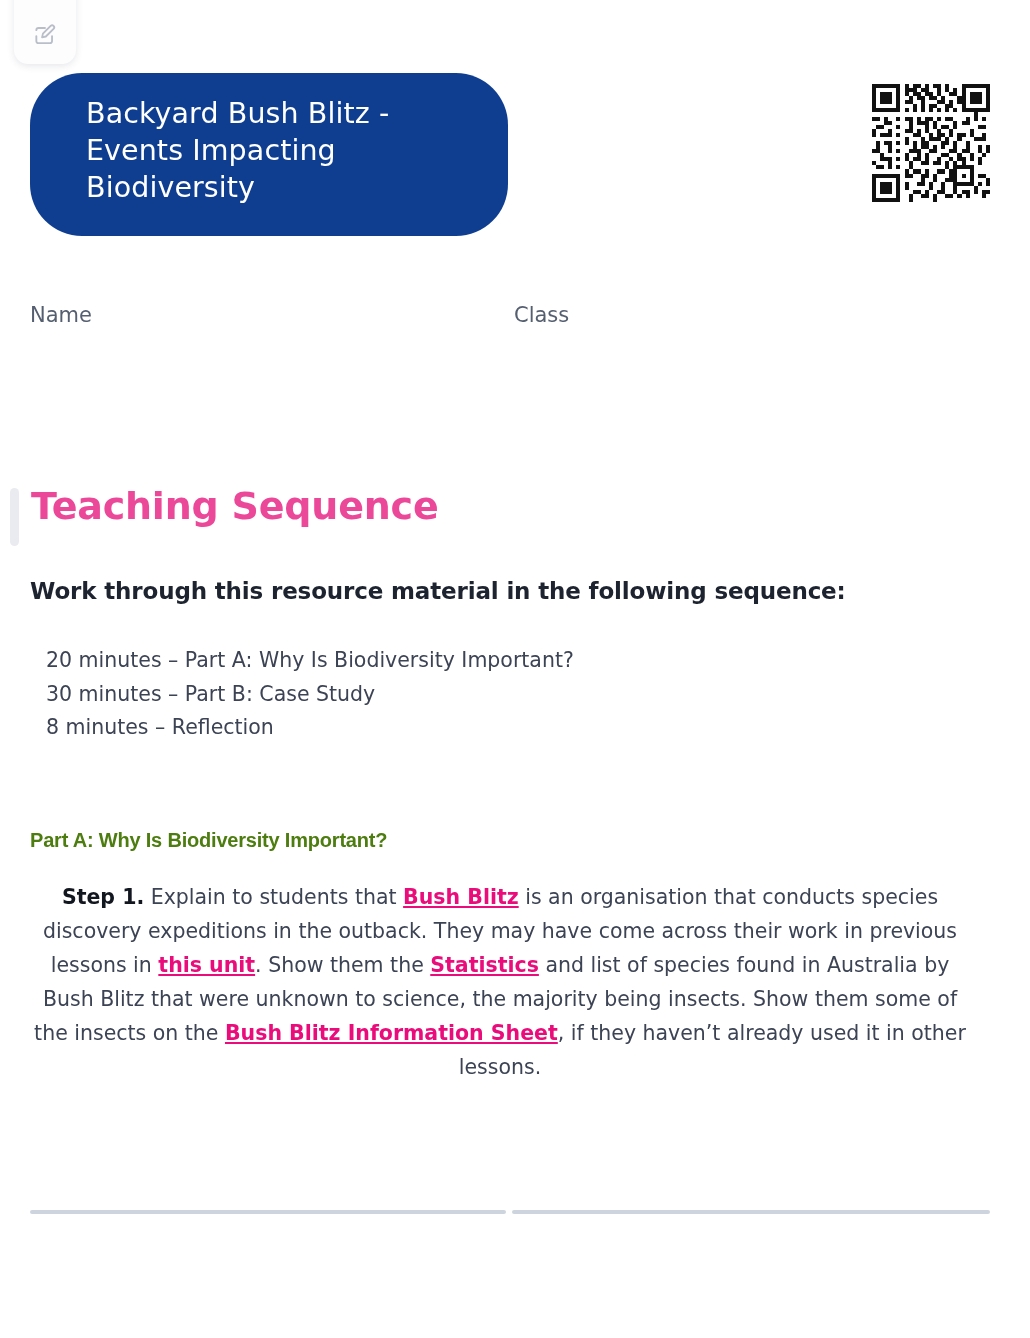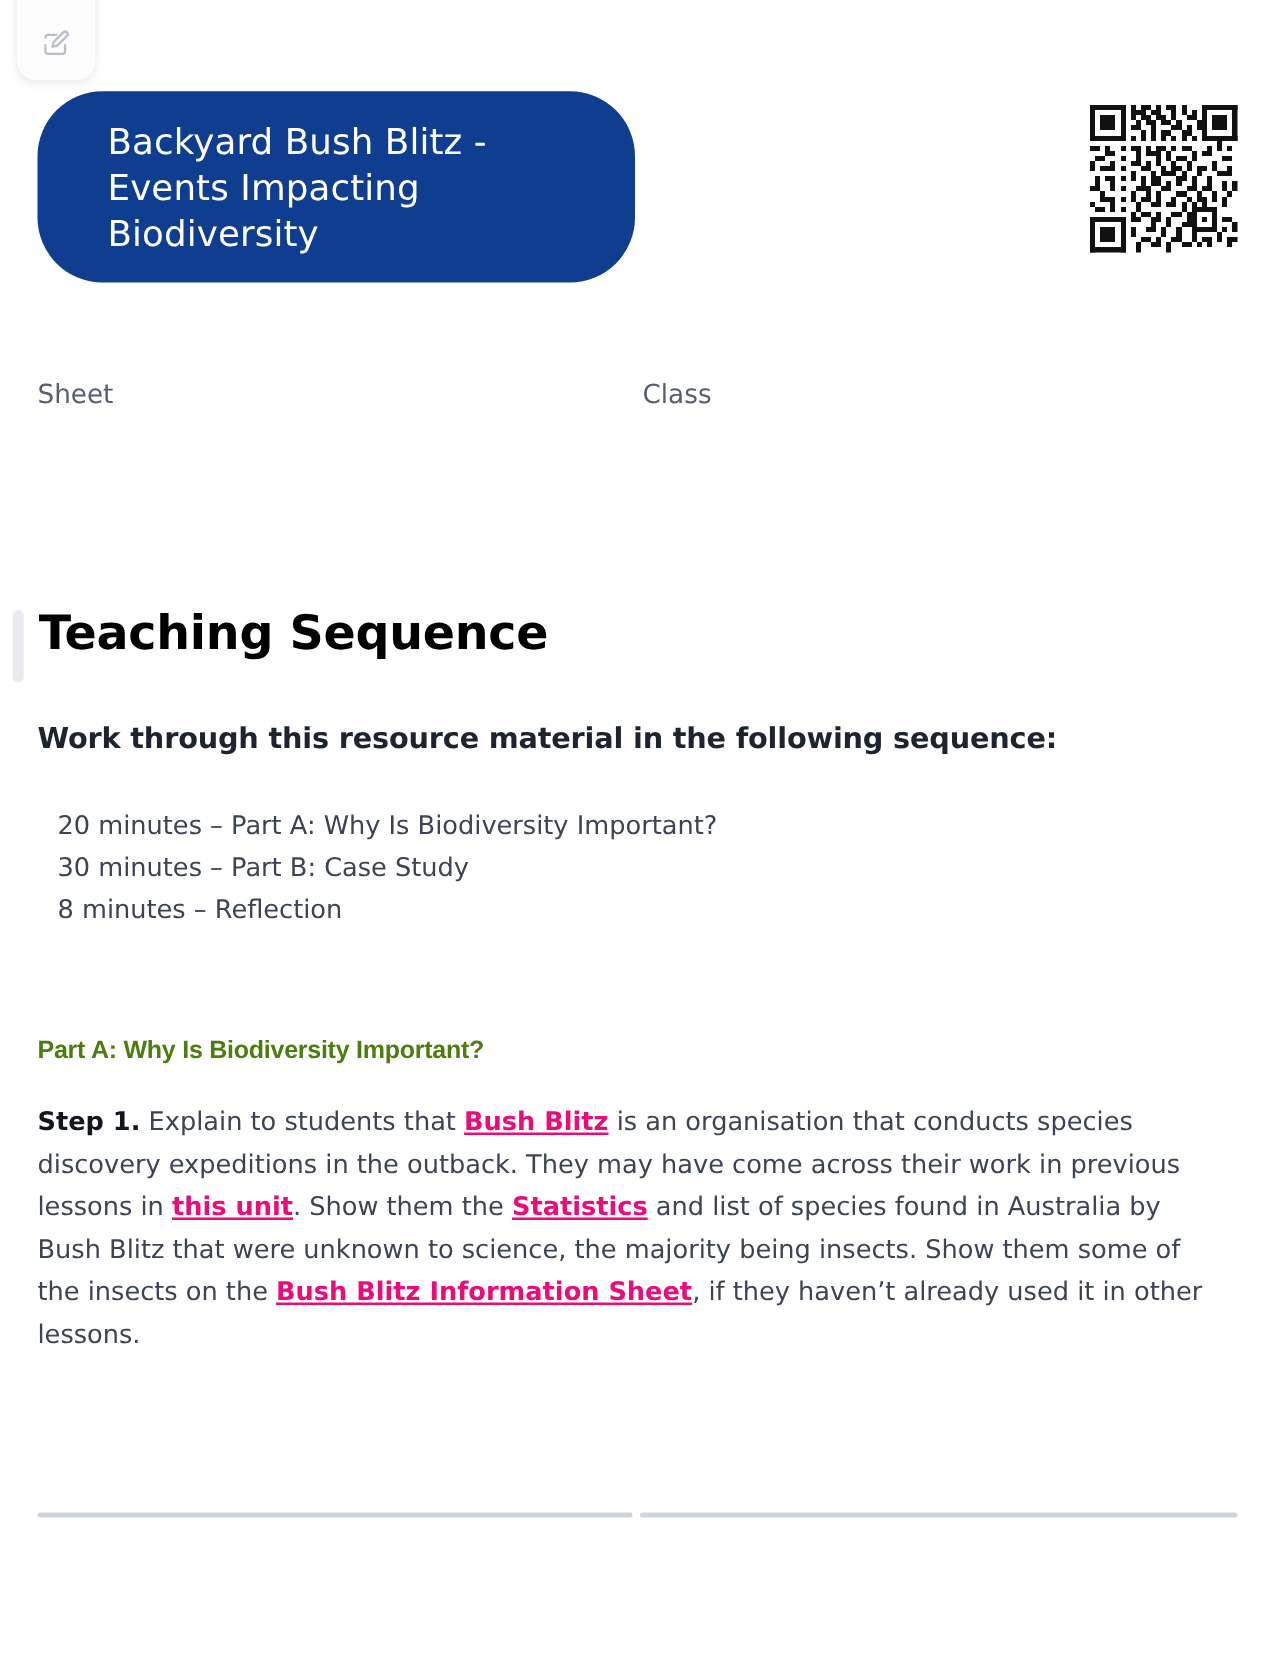--- a/index.html
+++ b/index.html
@@ -40,21 +40,21 @@
   
   .title-banner {
     position: absolute;
     left: 30px;
     top: 73px;
     width: 478px;
     min-height: 145px;
     box-sizing: border-box;
     background: #0f3e91;
     border-radius: 52px;
-    padding: 22px 40px 20px 56px;
+    padding: 22px 40px 30px 56px;
     display: flex;
     align-items: center;
   }
   .title-banner h1 {
     margin: 0;
     color: #ffffff;
     font-size: 28.5px;
     font-weight: 400;
     line-height: 1.30;
     letter-spacing: 0.1px;
@@ -107,21 +107,21 @@
     background: #e9ebf0;
     border-radius: 5px;
   }
   .section-head h2 {
     position: absolute;
     left: 31px;
     top: -3px;
     margin: 0;
     font-size: 38px;
     font-weight: 700;
-    color: #000000;
+    color: #ec4899;
     letter-spacing: -0.2px;
     font-family: "DejaVu Sans", sans-serif;
   }
 
   
   .content {
     position: absolute;
     left: 30px;
     top: 578px;
     width: 940px;
@@ -153,20 +153,21 @@
     color: #4d7c0f;
     letter-spacing: -0.2px;
     font-family: Liberation Sans, sans-serif;
   }
   .step-para {
     margin: 28px 0 16px 0;
     font-size: 20.5px;
     line-height: 34px;
     color: #3c4354;
     font-family: "DejaVu Sans", sans-serif;
+    text-align: center;
   }
   .step-label {
     font-weight: 700;
     color: #12161f;
   }
   .lnk {
     color: #ea0c7b;
     font-weight: 700;
     text-decoration: underline;
     text-decoration-thickness: 2px;
@@ -377,21 +378,21 @@
         <rect x="23" y="27" width="1" height="1"></rect>
       <rect x="26" y="22" width="2" height="1"></rect>
         <rect x="28" y="23" width="1" height="2"></rect>
       <rect x="26" y="24" width="1" height="1"></rect>
         <rect x="28" y="26" width="1" height="1"></rect>
     </g>
   </svg>
 </div>
 
 <div class="field-row">
-  <span class="field-label field-name">Sheet</span>
+  <span class="field-label field-name">Name</span>
   <span class="field-label field-class">Class</span>
 </div>
 
 <div class="section-head">
   <div class="section-accent"></div>
   <h2>Teaching Sequence</h2>
 </div>
 
 <div class="content">
 

